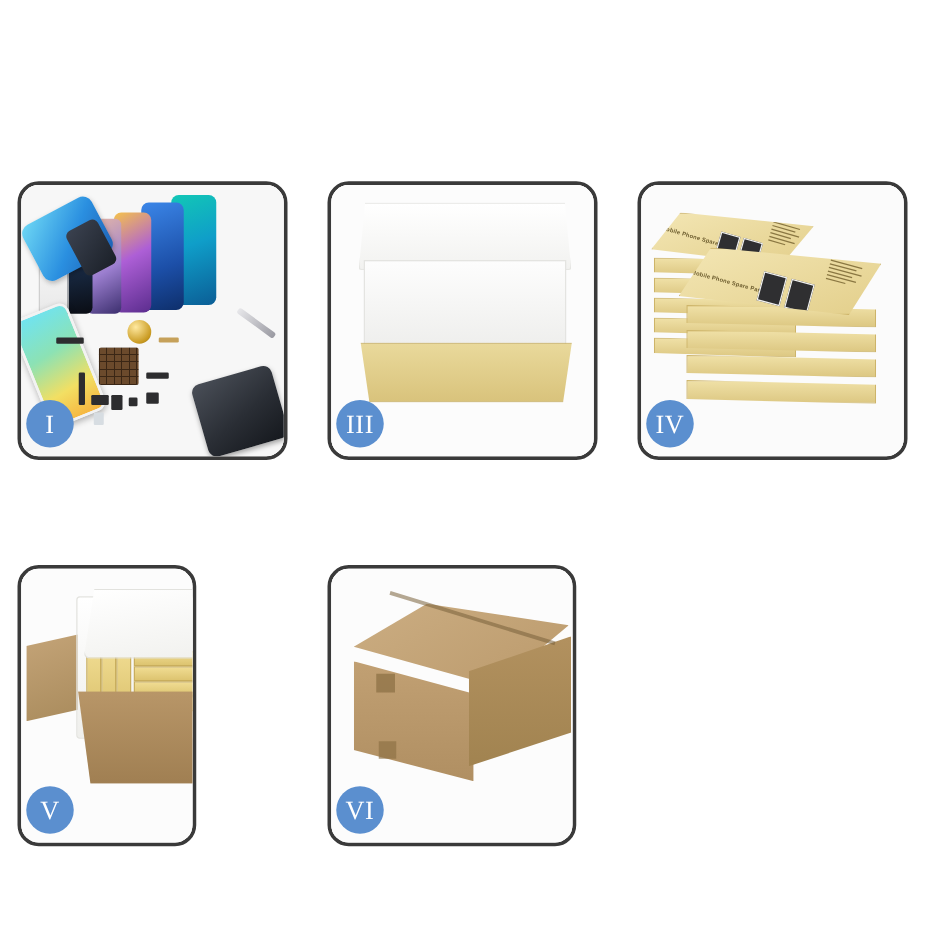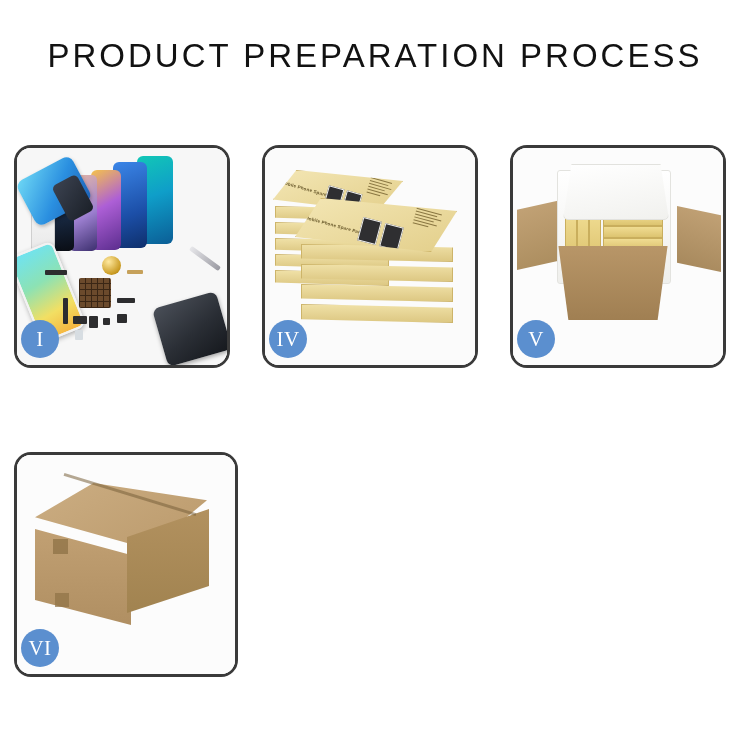--- a/index.html
+++ b/index.html
@@ -198,21 +198,20 @@
   .p6 .seam{
      position:absolute;left:44px;top:38px;width:138px;height:3px;
      background:rgba(120,96,58,.55);transform:rotate(17deg);}
   .p6 .tape1{position:absolute;left:36px;top:84px;width:15px;height:15px;background:rgba(142,114,70,.75);}
   .p6 .tape2{position:absolute;left:38px;top:138px;width:14px;height:14px;background:rgba(142,114,70,.7);}
 </style>
 </head>
 <body>
 
 <div class="header">
-  <div class="title">PRODUCT PREPARATION PROCESS</div>
 </div>
 
 <div class="grid">
 
   <div class="panel wide1">
     <div class="panel-inner">
       <div class="p1">
         <div class="sp5 stack"></div>
         <div class="sp4 stack"></div>
         <div class="sp3 stack"></div>
@@ -234,20 +233,31 @@
         <div class="parts-dot" style="left:100px;top:166px;width:10px;height:9px;"></div>
         <div class="parts-dot" style="left:72px;top:168px;width:9px;height:12px;"></div>
         <div class="parts-dot" style="left:86px;top:170px;width:7px;height:7px;"></div>
         <div class="parts-dot" style="left:58px;top:182px;width:8px;height:10px;background:#d7dde2;"></div>
       </div>
     </div>
     <div class="badge">I</div>
   </div>
 
 
+  <div class="panel" style="width:216px;">
+    <div class="panel-inner">
+      <div class="p3">
+        <div class="lid"></div>
+        <div class="foampad"></div>
+        <div class="bubble"></div>
+        <div class="tray"></div>
+      </div>
+    </div>
+    <div class="badge">III</div>
+  </div>
 
   <div class="panel wide1">
     <div class="panel-inner">
       <div class="p4">
 
         <div class="lay" style="left:10px;top:58px;width:112px;height:13px;position:absolute;
              clip-path:polygon(0 0,100% 22%,100% 100%,0 78%);"></div>
         <div class="lay" style="left:10px;top:74px;width:112px;height:13px;position:absolute;
              clip-path:polygon(0 0,100% 22%,100% 100%,0 78%);"></div>
         <div class="lay" style="left:10px;top:90px;width:112px;height:13px;position:absolute;
@@ -313,21 +323,21 @@
         <div class="ybox" style="left:90px;top:78px;width:58px;height:10px;"></div>
         <div class="ybox" style="left:90px;top:90px;width:58px;height:10px;"></div>
         <div class="ybox" style="left:90px;top:102px;width:58px;height:10px;"></div>
         <div class="foamlid"></div>
         <div class="body"></div>
       </div>
     </div>
     <div class="badge">V</div>
   </div>
 
-  <div class="panel" style="width:224px;padding-left:48px;">
+  <div class="panel" style="width:199px;padding-left:48px;">
     <div class="panel-inner">
       <div class="p6">
         <div class="top"></div>
         <div class="front"></div>
         <div class="side"></div>
         <div class="seam"></div>
         <div class="tape1"></div>
         <div class="tape2"></div>
       </div>
     </div>

